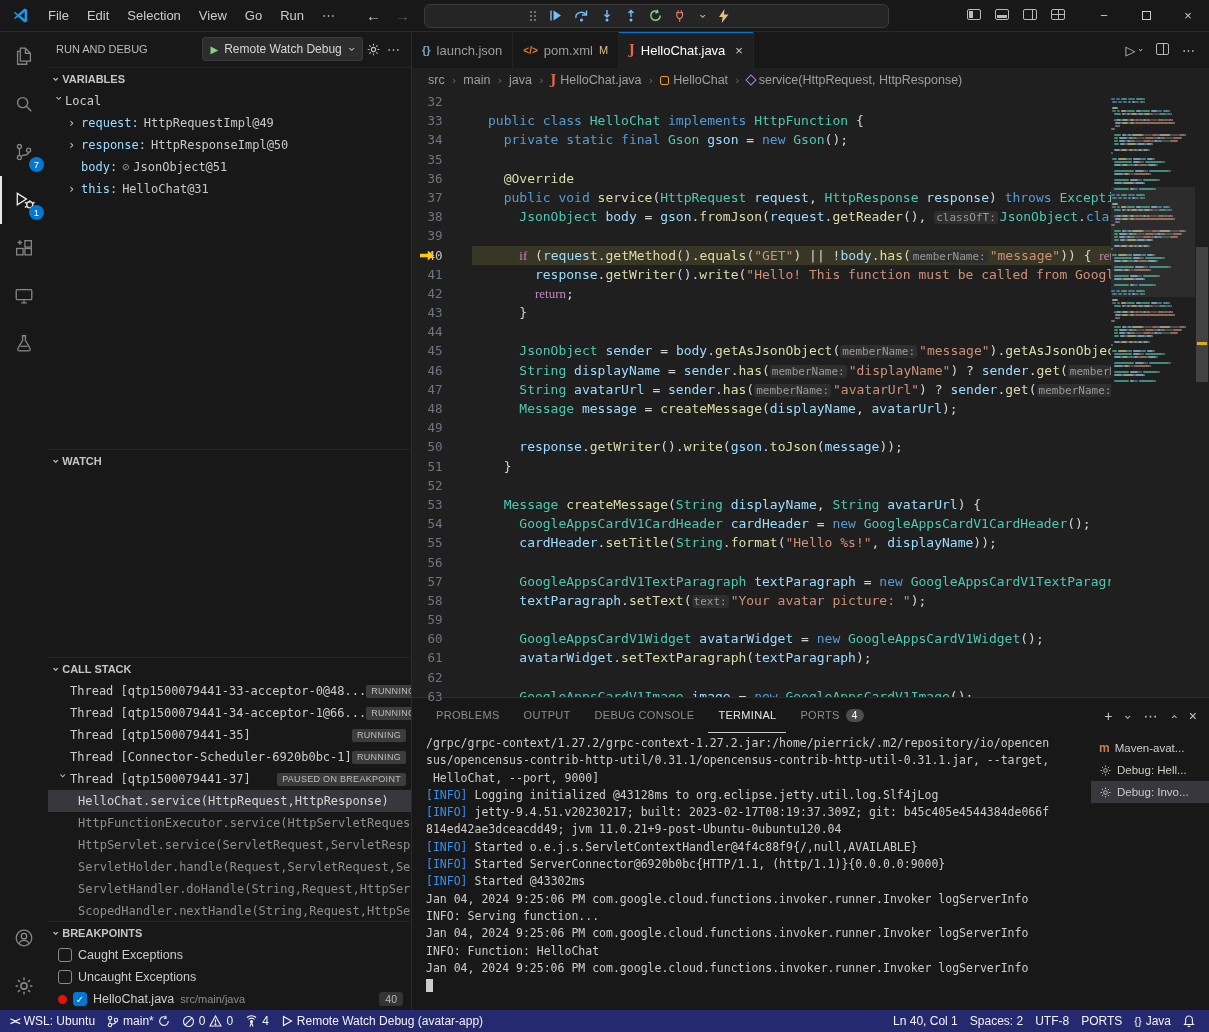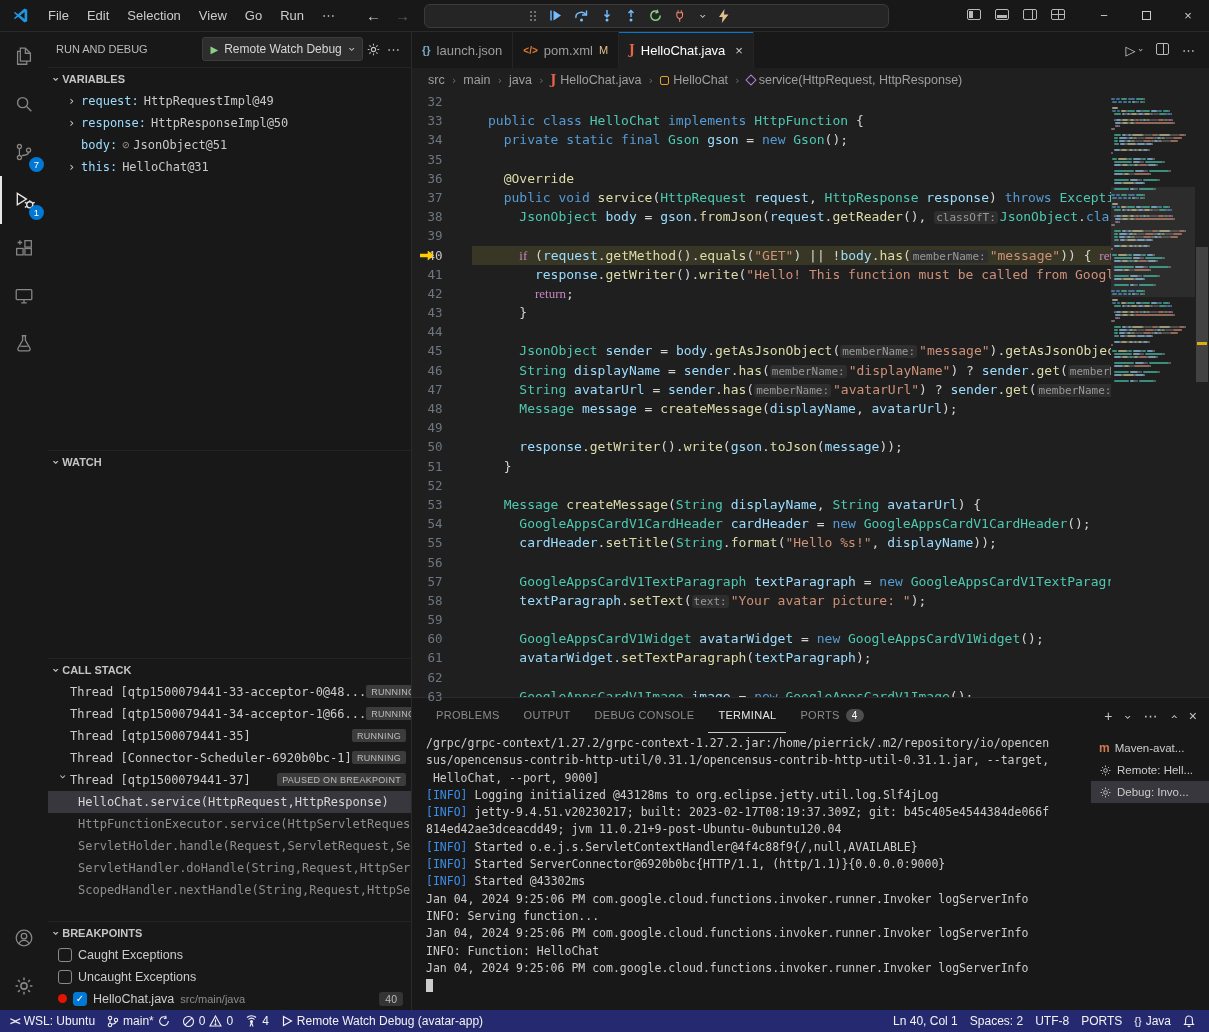--- a/index.html
+++ b/index.html
@@ -328,20 +328,24 @@
           </span>
         <span class="hdr-ico">⋯</span>
       </div>
 
       <div class="section sec-vars">
         <div class="sec-header">
           <span class="chev down">›</span>
           <span>VARIABLES</span>
         </div>
         <div class="sec-body" id="variables-rows">
+            <div class="trow vrow" style="padding-left: 4px;">
+              <span class="chev down">›</span>
+              <span class="scope-name">Local</span>
+            </div>
             <div class="trow vrow" style="padding-left: 20px;">
               <span class="chev">›</span>
               <span class="var-name">request:</span>
               <span class="var-value">HttpRequestImpl@49</span>
             </div>
             <div class="trow vrow" style="padding-left: 20px;">
               <span class="chev">›</span>
               <span class="var-name">response:</span>
               <span class="var-value">HttpResponseImpl@50</span>
             </div>
@@ -396,20 +400,23 @@
             <div class="trow thread">
               <span class="chev down">›</span>
               <span>Thread [qtp1500079441-37]</span>
               <span class="badge-pill">PAUSED ON BREAKPOINT</span>
             </div>
             <div class="trow frame selected">
               <span>HelloChat.service(HttpRequest,HttpResponse)</span>
             </div>
             <div class="trow frame">
               <span>HttpFunctionExecutor.service(HttpServletReques</span>
+            </div>
+            <div class="trow frame">
+              <span>HttpServlet.service(ServletRequest,ServletResp</span>
             </div>
             <div class="trow frame">
               <span>ServletHolder.handle(Request,ServletRequest,Se</span>
             </div>
             <div class="trow frame">
               <span>ServletHandler.doHandle(String,Request,HttpSer</span>
             </div>
             <div class="trow frame">
               <span>ScopedHandler.nextHandle(String,Request,HttpSe</span>
             </div>
@@ -1564,21 +1571,21 @@
                 </span>
                 <span>Maven-avat...</span>
               </div>
               <div class="tl-row">
                 <span class="tl-ico" style="display: flex; align-items: center;">
                   <svg width="13" height="13" viewBox="0 0 24 24" fill="none" stroke="currentColor" stroke-width="1.7">
                     <circle cx="12" cy="12" r="3.4"></circle>
                     <path d="M12 2.8v2.8M12 18.4v2.8M2.8 12h2.8M18.4 12h2.8M5.5 5.5l2 2M16.5 16.5l2 2M18.5 5.5l-2 2M7.5 16.5l-2 2"></path>
                   </svg>
                 </span>
-                <span>Remote: Hell...</span>
+                <span>Debug: Hell...</span>
               </div>
               <div class="tl-row selected">
                 <span class="tl-ico" style="display: flex; align-items: center;">
                   <svg width="13" height="13" viewBox="0 0 24 24" fill="none" stroke="currentColor" stroke-width="1.7">
                     <circle cx="12" cy="12" r="3.4"></circle>
                     <path d="M12 2.8v2.8M12 18.4v2.8M2.8 12h2.8M18.4 12h2.8M5.5 5.5l2 2M16.5 16.5l2 2M18.5 5.5l-2 2M7.5 16.5l-2 2"></path>
                   </svg>
                 </span>
                 <span>Debug: Invo...</span>
               </div>

